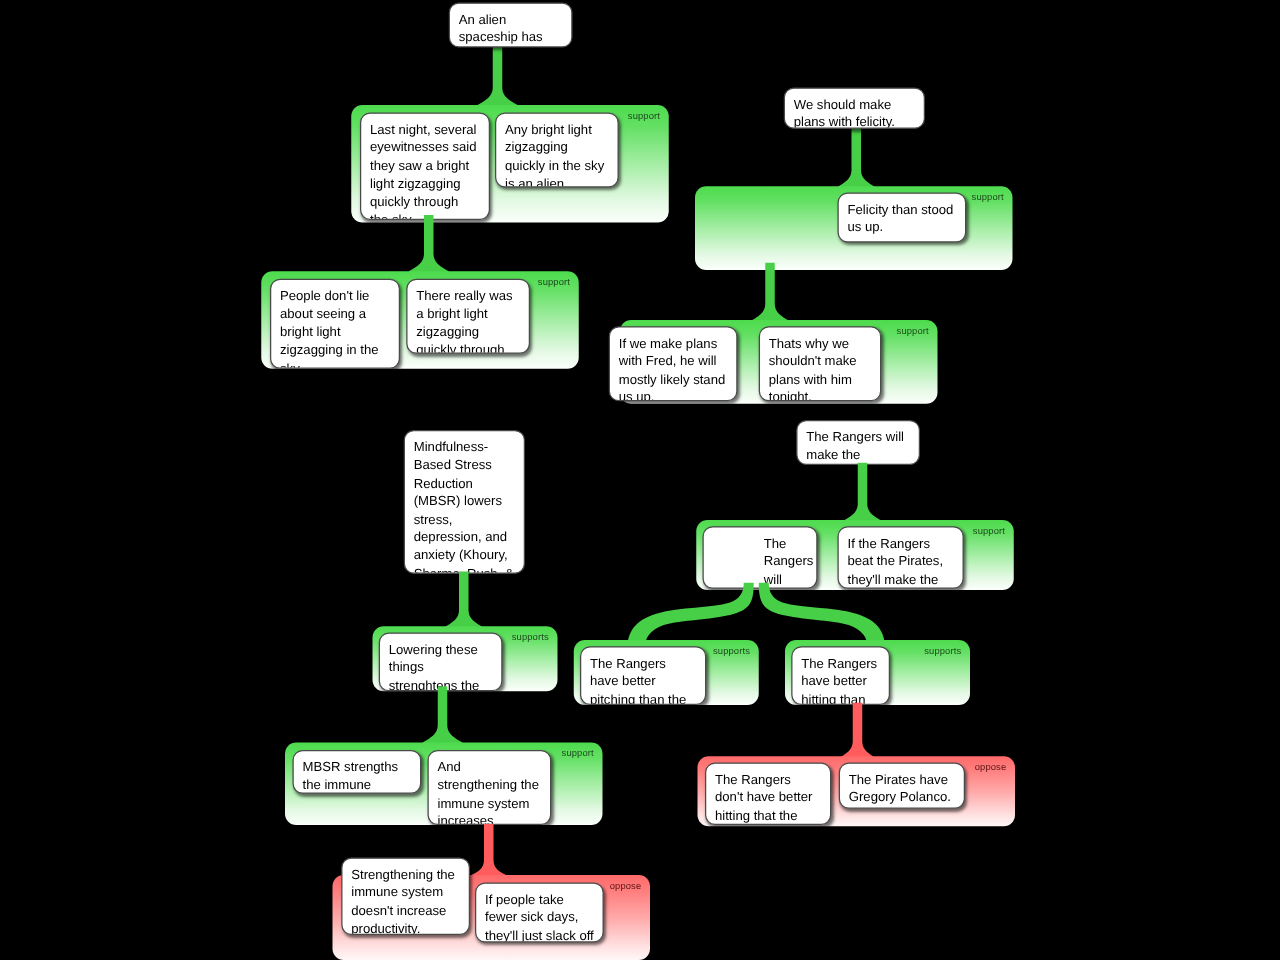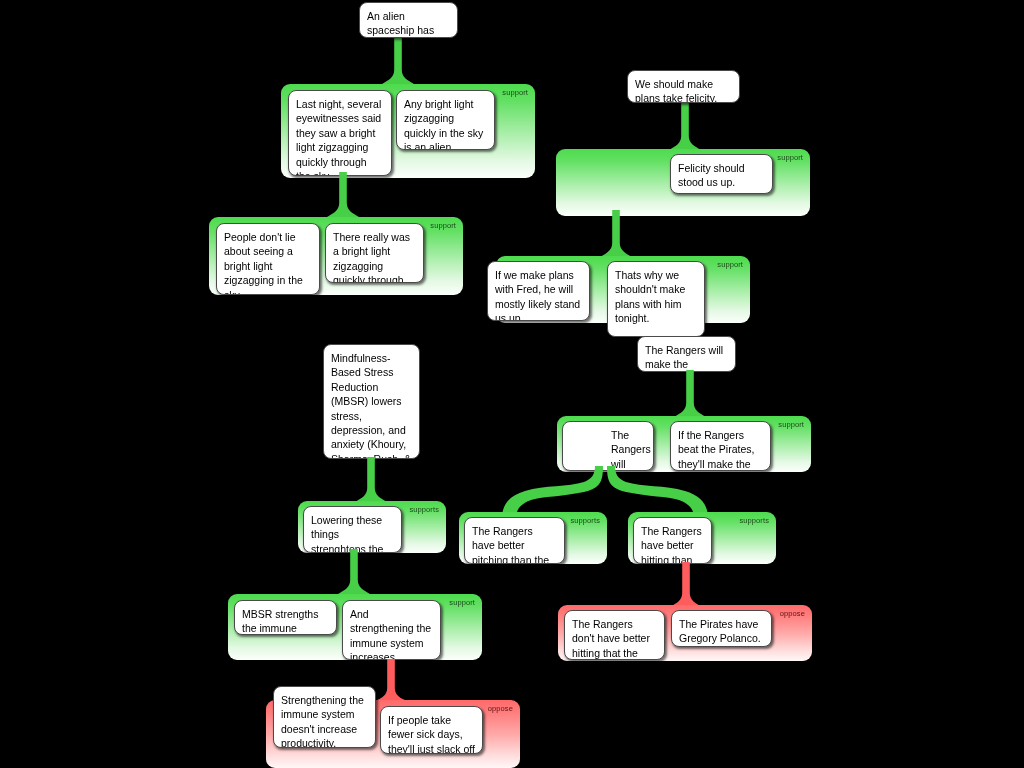--- a/index.html
+++ b/index.html
@@ -116,47 +116,47 @@
     <span>There really was a bright light zigzagging quickly through the sky.</span>
   </div>
 
   <div class="conn" style="left:667px; top:101px; width:36px; height:52px;">
     <svg width="36" height="52" viewBox="0 0 36 52">
       <path d="M14.2,0 L21.8,0 L21.8,35 C21.8,42 27,45 34,49 L34,52 L2,52 L2,49 C9,45 14.2,42 14.2,35 Z" fill="#47cf47"></path>
     </svg>
   </div>
 
   <div class="claim" style="left:627px; top:70px; width:113px; height:33px;">
-    <span>We should make plans take felicity.</span>
+    <span>We should make plans with felicity.</span>
   </div>
 
   <div class="panel support" style="left:556px; top:149px; width:254px; height:67px;">
     <span class="panel-label">support</span>
   </div>
 
 
   <div class="claim" style="left:670px; top:154px; width:103px; height:40px;">
-    <span>Felicity should stood us up.</span>
+    <span>Felicity than stood us up.</span>
   </div>
 
   <div class="conn" style="left:598px; top:210px; width:36px; height:50px;">
     <svg width="36" height="50" viewBox="0 0 36 50">
       <path d="M14.2,0 L21.8,0 L21.8,33 C21.8,40 27,43 34,47 L34,50 L2,50 L2,47 C9,43 14.2,40 14.2,33 Z" fill="#47cf47"></path>
     </svg>
   </div>
 
   <div class="panel support" style="left:496px; top:256px; width:254px; height:67px;">
     <span class="panel-label">support</span>
   </div>
 
   <div class="claim" style="left:487px; top:261px; width:103px; height:60px;">
     <span>If we make plans with Fred, he will mostly likely stand us up.</span>
   </div>
 
-  <div class="claim" style="left:607px; top:261px; width:98px; height:76px;">
+  <div class="claim" style="left:607px; top:261px; width:98px; height:60px;">
     <span>Thats why we shouldn't make plans with him tonight.</span>
   </div>
 
   <div class="claim" style="left:323px; top:344px; width:97px; height:115px;">
     <span>Mindfulness-Based Stress Reduction (MBSR) lowers stress, depression, and anxiety (Khoury, Sharma, Rush, &amp; Fournier, 2015)</span>
   </div>
 
   <div class="conn" style="left:353px; top:457px; width:36px; height:48px;">
     <svg width="36" height="48" viewBox="0 0 36 48">
       <path d="M14.2,0 L21.8,0 L21.8,31 C21.8,38 27,41 34,45 L34,48 L2,48 L2,45 C9,41 14.2,38 14.2,31 Z" fill="#47cf47"></path>

